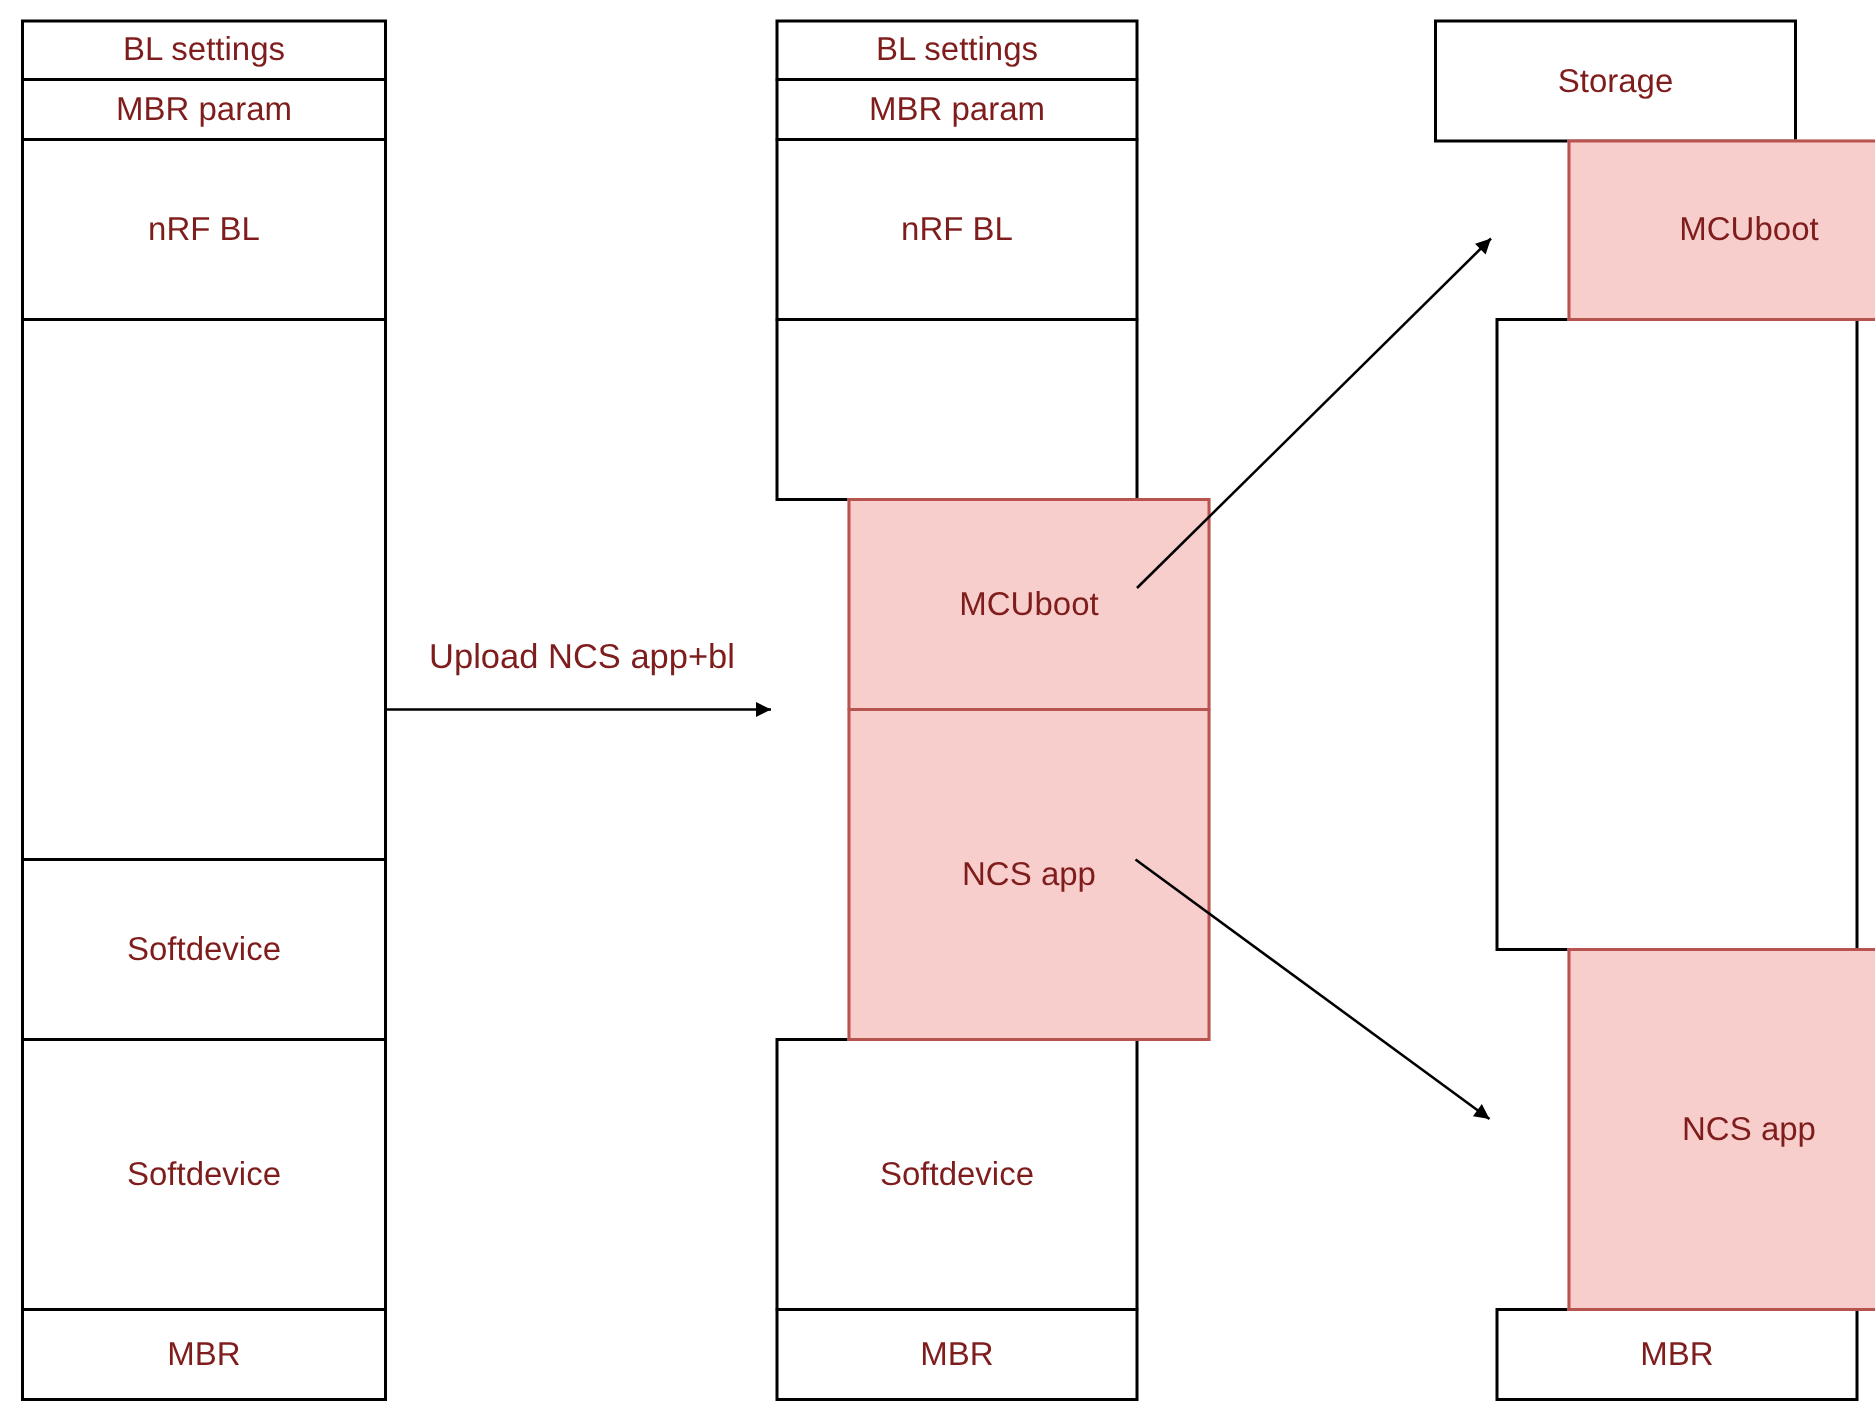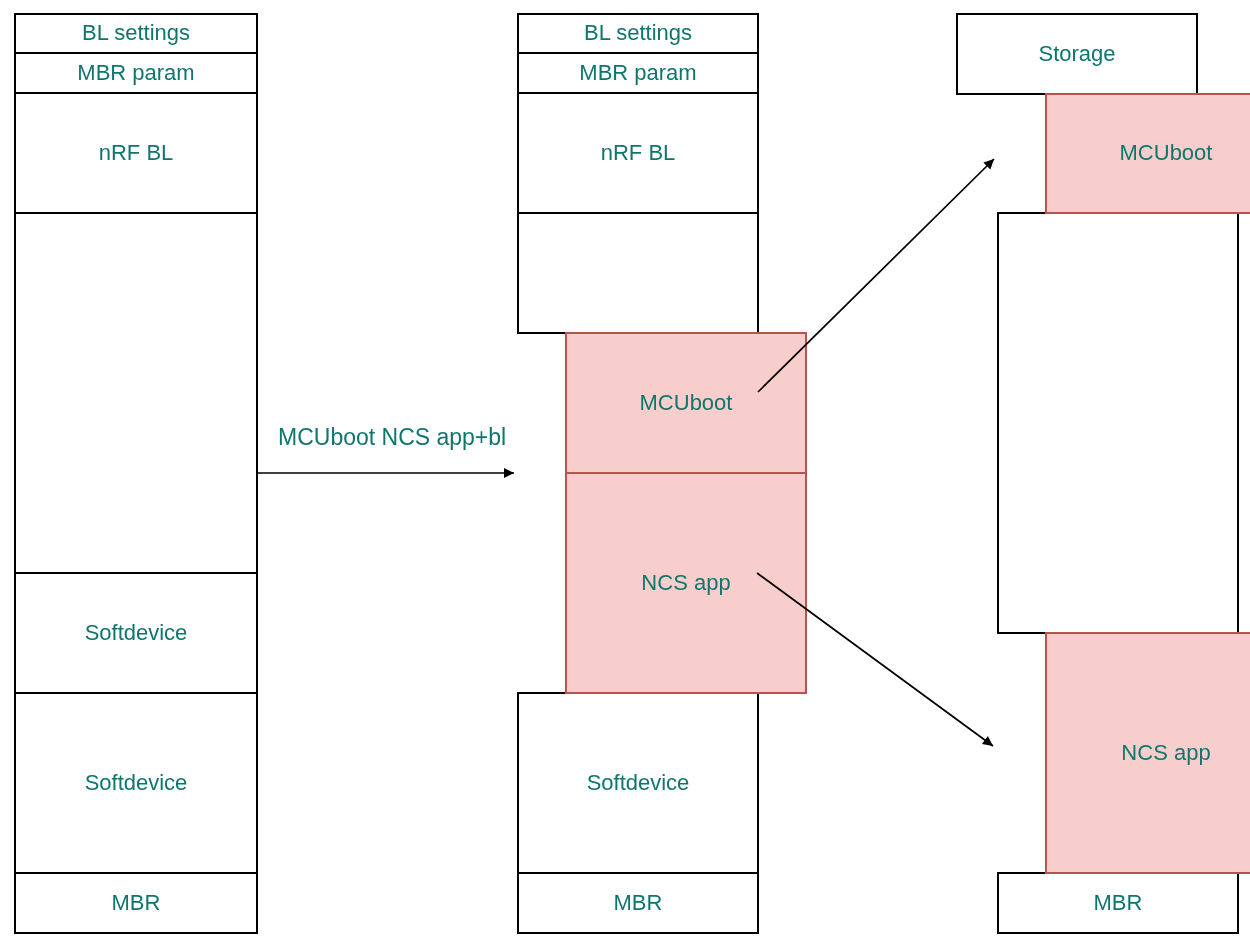--- a/index.html
+++ b/index.html
@@ -2,21 +2,21 @@
 <html><head>
 <meta charset="utf-8">
 <style>
   html, body { margin: 0; padding: 0; background: #ffffff; }
   #canvas {
     position: relative;
     width: 1250px;
     height: 948px;
     background: #ffffff;
     font-family: "Liberation Sans", "DejaVu Sans", sans-serif;
-    color: #0f766e;
+    color: #7f1d1d;
     overflow: hidden;
   }
   .segment {
     position: absolute;
     box-sizing: border-box;
     border: 2px solid #000000;
     background: #ffffff;
     display: flex;
     align-items: center;
     justify-content: center;
@@ -86,15 +86,15 @@
     <defs>
       <marker id="arrowhead" viewBox="0 0 12 12" refX="11" refY="6" markerWidth="12" markerHeight="12" orient="auto" markerUnits="userSpaceOnUse">
         <path d="M1,1 L11,6 L1,11 Z" fill="#000000"></path>
       </marker>
     </defs>
     <line x1="257" y1="473" x2="514" y2="473" stroke="#000000" stroke-width="1.7" marker-end="url(#arrowhead)"></line>
     <line x1="758" y1="392" x2="994" y2="159" stroke="#000000" stroke-width="1.7" marker-end="url(#arrowhead)"></line>
     <line x1="757" y1="573" x2="993" y2="746" stroke="#000000" stroke-width="1.7" marker-end="url(#arrowhead)"></line>
   </svg>
 
-  <div class="edge-label" style="left:276px; top:424px; width:220px;">MCUboot NCS app+bl</div>
+  <div class="edge-label" style="left:276px; top:424px; width:220px;">Upload NCS app+bl</div>
 
 </div>
 
 </body></html>

